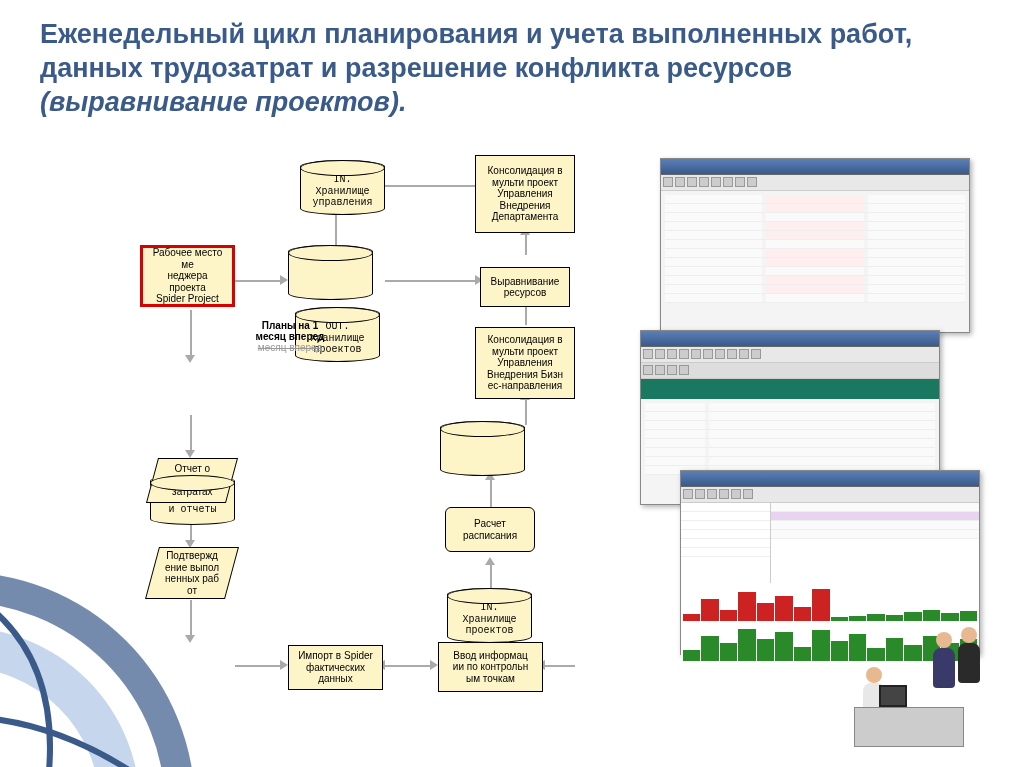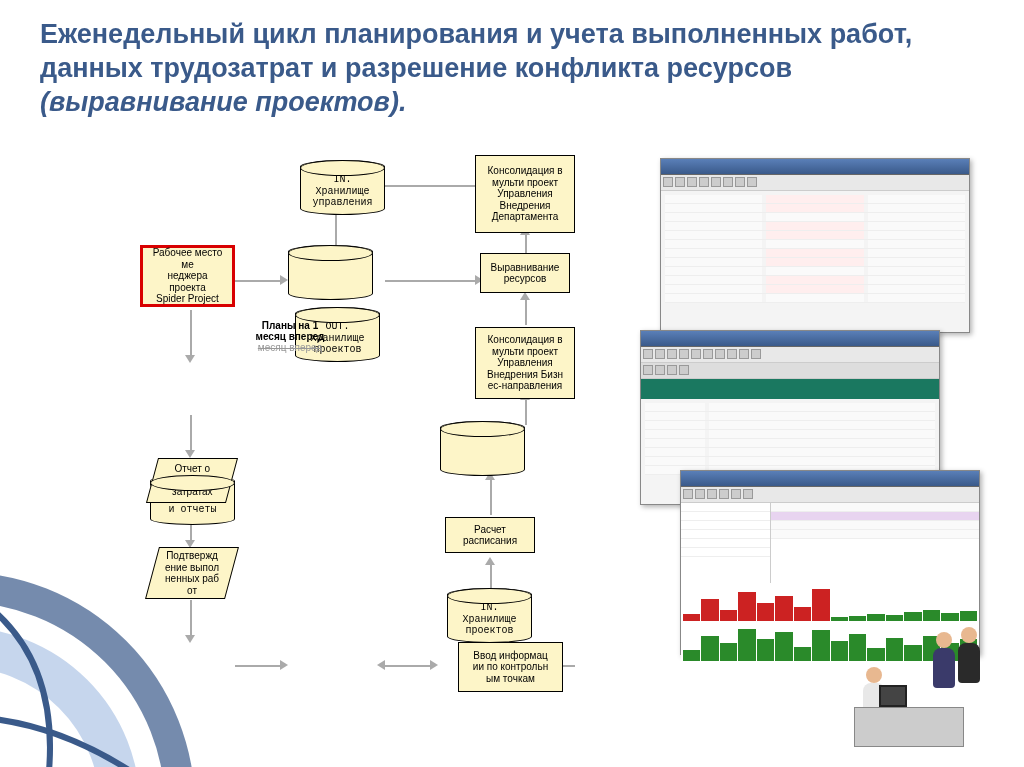--- a/index.html
+++ b/index.html
@@ -242,21 +242,21 @@
 
   <div class="node rect rect-red" style="left:140px; top:90px; width:95px; height:62px;">
     <span>Рабочее место ме<br>неджера<br>проекта<br>Spider Project</span>
   </div>
 
   <div class="cyl-stack" style="left:288px; top:90px; width:85px; height:55px;"></div>
   <div class="node cyl" style="left:295px; top:97px; width:85px; height:55px;">
     <span style="position:relative; top:4px;">OUT.<br>Хранилище<br>проектов</span>
   </div>
 
-  <div class="node rect" style="left:480px; top:98px; width:90px; height:40px;">
+  <div class="node rect" style="left:480px; top:112px; width:90px; height:40px;">
     <span>Выравнивание<br>ресурсов</span>
   </div>
 
   <div class="node rect" style="left:475px; top:172px; width:100px; height:72px;">
     <span>Консолидация в<br>мульти проект<br>Управления<br>Внедрения  Бизн<br>ес-направления</span>
   </div>
 
   <div class="annot" style="left:245px; top:165px; width:90px;">
     <div style="font-weight:bold; color:#000;"><span>Планы на 1</span></div>
     <div style="font-weight:bold; color:#000;"><span>месяц вперед</span></div>
@@ -273,26 +273,29 @@
   </div>
 
   <div class="node para" style="left:152px; top:303px; width:80px; height:45px;">
     <span>Отчет о<br>трудо-<br>затратах</span>
   </div>
 
   <div class="node para" style="left:152px; top:392px; width:80px; height:52px;">
     <span>Подтвержд<br>ение выпол<br>ненных раб<br>от</span>
   </div>
 
-  <div class="node rect" style="left:445px; top:362px; width:90px; height:36px;">
+  <div class="node rect" style="left:445px; top:352px; width:90px; height:45px;border-radius:6px;">
     <span>Расчет<br>расписания</span>
   </div>
 
-
-  <div class="node rect" style="left:458px; top:487px; width:105px; height:50px;align-items:center;">
+  <div class="node rect" style="left:288px; top:490px; width:95px; height:45px;">
+    <span>Импорт в Spider<br>фактических<br>данных</span>
+  </div>
+
+  <div class="node rect" style="left:438px; top:487px; width:105px; height:50px;align-items:center;">
     <span>Ввод информац<br>ии по контрольн<br>ым   точкам</span>
   </div>
 
 </div>
 
 <div class="screenshot" style="left:660px; top:158px; width:310px; height:175px;">
   <div class="scr-title"></div>
   <div class="scr-tool">
       <i></i>
       <i></i>

